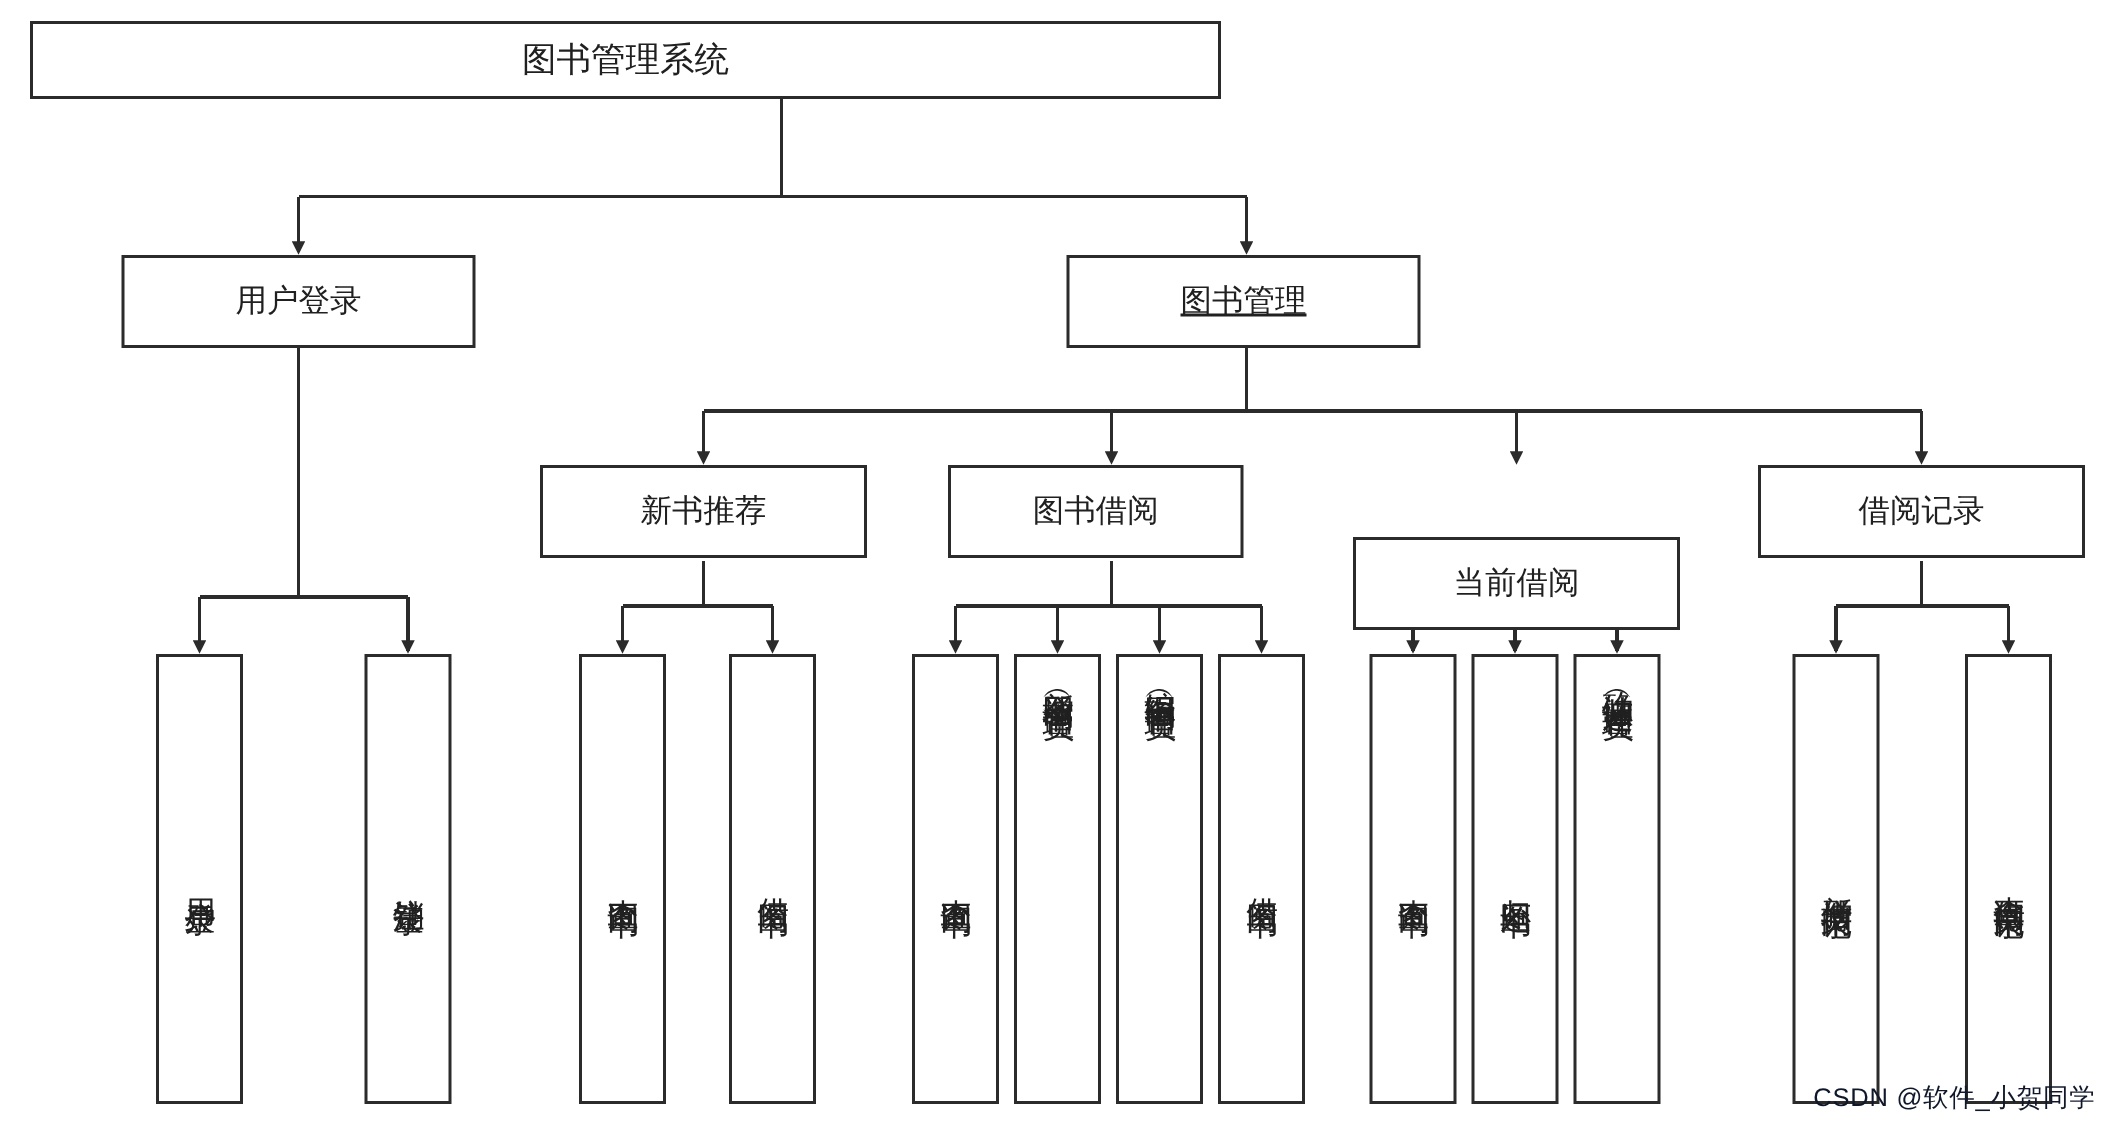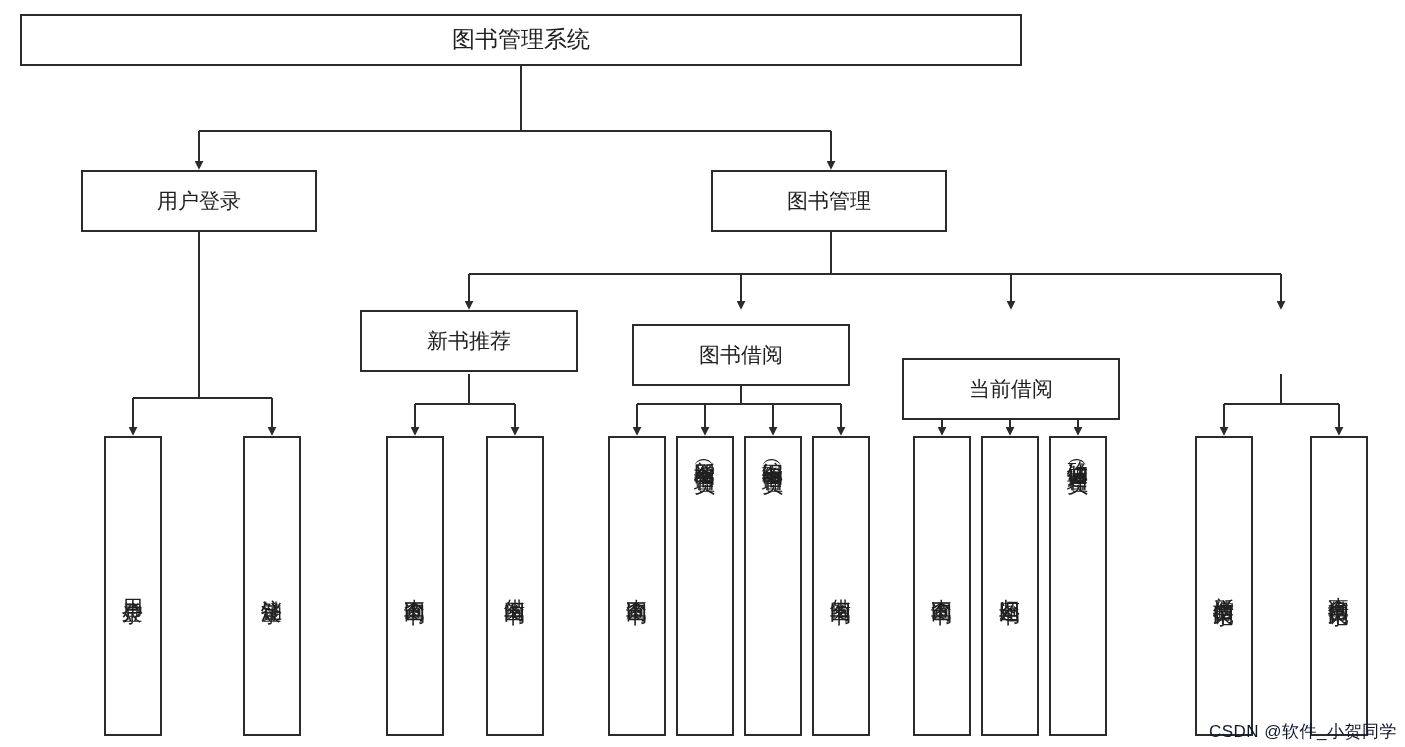--- a/index.html
+++ b/index.html
@@ -120,40 +120,43 @@
       <path d="M1010,404 L1010,434" marker-end="url(#arrowhead)"></path>
       <path d="M1078,404 L1078,434" marker-end="url(#arrowhead)"></path>
 
       <path d="M1281,374 L1281,404"></path>
       <path d="M1224,404 L1339,404"></path>
       <path d="M1224,404 L1224,434" marker-end="url(#arrowhead)"></path>
       <path d="M1339,404 L1339,434" marker-end="url(#arrowhead)"></path>
     </g>
   </svg>
 
-  <div class="node root" style="left:20px;top:14px;width:1002px;height:52px;">
+  <div class="node root" style="left:20px;top:14px;width:794px;height:52px;">
     <span>图书管理系统</span>
   </div>
 
   <div class="node lvl2" style="left:81px;top:170px;width:236px;height:62px;">
     <span>用户登录</span>
   </div>
-  <div class="node lvl2" style="left:711px;top:170px;width:236px;height:62px;">
+  <div class="node lvl2" style="left:711px;top:170px;width:236px;height:62px;text-decoration:underline;">
     <span>图书管理</span>
   </div>
 
   <div class="node lvl3" style="left:360px;top:310px;width:218px;height:62px;">
     <span>新书推荐</span>
   </div>
-  <div class="node lvl3" style="left:632px;top:310px;width:218px;height:62px;margin-top:14px;">
+  <div class="node lvl3" style="left:632px;top:310px;width:197px;height:62px;">
     <span>图书借阅</span>
   </div>
   <div class="node lvl3" style="left:902px;top:310px;width:218px;height:62px;margin-top:48px;">
     <span>当前借阅</span>
   </div>
+  <div class="node lvl3" style="left:1172px;top:310px;width:218px;height:62px;">
+    <span>借阅记录</span>
+  </div>
 
   <div class="node leaf" style="left:104px;top:436px;width:58px;height:300px;">
     <span class="vtext">用户登录</span>
   </div>
   <div class="node leaf" style="left:243px;top:436px;width:58px;height:300px;">
     <span class="vtext">注销登录</span>
   </div>
 
   <div class="node leaf" style="left:386px;top:436px;width:58px;height:300px;">
     <span class="vtext">查询图书</span>

